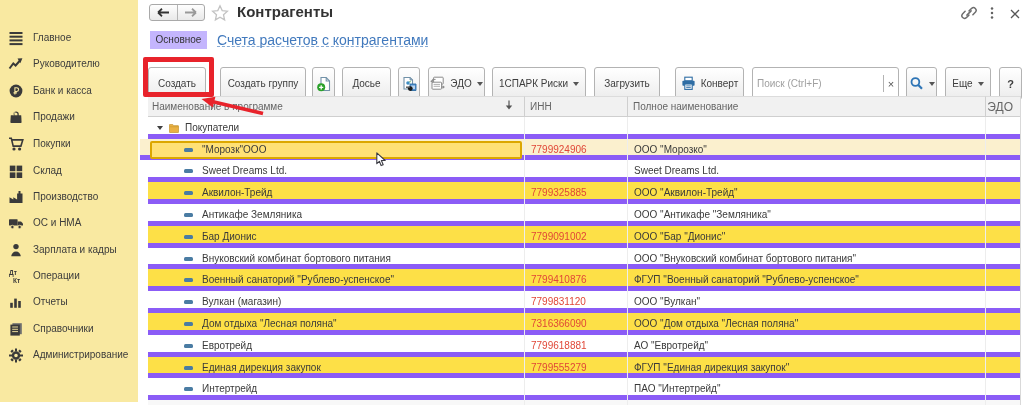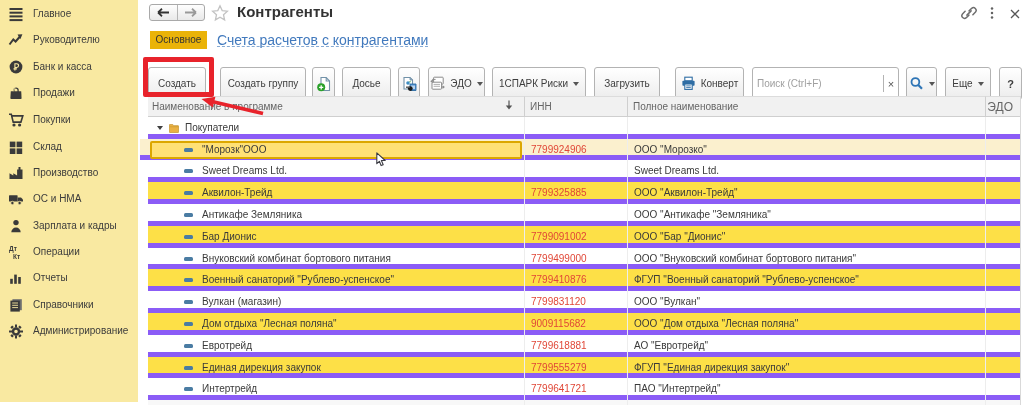--- a/index.html
+++ b/index.html
@@ -1,30 +1,30 @@
 <!DOCTYPE html>
 <html><head>
 <meta charset="utf-8">
 <style>
   * { margin:0; padding:0; box-sizing:border-box; }
   html,body { width:1024px; height:405px; overflow:hidden;
     font-family:"Liberation Sans", sans-serif; background:#fff; }
   #stage { position:relative; width:1024px; height:405px; background:#fff; }
   
   #sidebar { position:absolute; left:0; top:0; width:138px; background:#f9e9a1; height:402px; }
-  .sbi { position:absolute; left:8px; height:17px; display:flex; align-items:center; }
+  .sbi { position:absolute; left:8px; height:17px; display:flex; align-items:center;margin-top:24px; }
   .sbi svg { flex:0 0 16px; }
   .sbi span { margin-left:9px; font-size:10px; color:#3c3c3c; white-space:nowrap; }
   
   .navbtns { position:absolute; left:149px; top:4px; width:56px; height:17px;
     border:1px solid #a9a9a9; border-radius:3px; background:linear-gradient(#fefefe,#e9e9e9); }
   .navdiv { position:absolute; left:27px; top:0; width:1px; height:15px; background:#b5b5b5; }
   .title { position:absolute; left:237px; top:3px; font-size:15px; font-weight:bold; color:#333; }
   
-  .tab { position:absolute; left:150px; top:31px; width:57px; height:18px; background:#eab308;
+  .tab { position:absolute; left:150px; top:31px; width:57px; height:18px; background:#c4b5fd;
     font-size:10px; color:#333; text-align:center; line-height:18px; }
   .tablink { position:absolute; left:217px; top:34px; font-size:14px; color:#4179bd;
     border-bottom:1px dashed #86aad4; line-height:12px; }
   
   .btn { position:absolute; top:67px; height:33px; border:1px solid #b3b3b3; border-radius:3px;
     background:linear-gradient(#ffffff,#ececec); font-size:10px; color:#3d3d3d;
     display:flex; align-items:center; justify-content:center; white-space:nowrap; }
   .caret { display:inline-block; width:0; height:0; border-left:3.5px solid transparent;
     border-right:3.5px solid transparent; border-top:4px solid #555; margin-left:5px; }
   
@@ -298,57 +298,55 @@
     </div>
     <div class="row stripe" style="top:225.8px;">
       <div class="dash"></div>
       <div class="cell" style="left:54px;width:316px">Бар Дионис</div>
       <div class="cell inn" style="left:383px;width:96px">7799091002</div>
       <div class="cell" style="left:486px;width:350px">ООО "Бар "Дионис"</div>
     </div>
     <div class="row" style="top:247.6px;">
       <div class="dash"></div>
       <div class="cell" style="left:54px;width:316px">Внуковский комбинат бортового питания</div>
-      <div class="cell inn" style="left:383px;width:96px">7799499000</div>
       <div class="cell" style="left:486px;width:350px">ООО "Внуковский комбинат бортового питания"</div>
     </div>
     <div class="row stripe" style="top:269.4px;">
       <div class="dash"></div>
       <div class="cell" style="left:54px;width:316px">Военный санаторий "Рублево-успенское"</div>
       <div class="cell inn" style="left:383px;width:96px">7799410876</div>
       <div class="cell" style="left:486px;width:350px">ФГУП "Военный санаторий "Рублево-успенское"</div>
     </div>
     <div class="row" style="top:291.2px;">
       <div class="dash"></div>
       <div class="cell" style="left:54px;width:316px">Вулкан (магазин)</div>
       <div class="cell inn" style="left:383px;width:96px">7799831120</div>
       <div class="cell" style="left:486px;width:350px">ООО "Вулкан"</div>
     </div>
     <div class="row stripe" style="top:313.0px;">
       <div class="dash"></div>
       <div class="cell" style="left:54px;width:316px">Дом отдыха "Лесная поляна"</div>
-      <div class="cell inn" style="left:383px;width:96px">9009115682</div>
+      <div class="cell inn" style="left:383px;width:96px">7316366090</div>
       <div class="cell" style="left:486px;width:350px">ООО "Дом отдыха "Лесная поляна"</div>
     </div>
     <div class="row" style="top:334.8px;">
       <div class="dash"></div>
       <div class="cell" style="left:54px;width:316px">Евротрейд</div>
       <div class="cell inn" style="left:383px;width:96px">7799618881</div>
       <div class="cell" style="left:486px;width:350px">АО "Евротрейд"</div>
     </div>
     <div class="row stripe" style="top:356.6px;">
       <div class="dash"></div>
       <div class="cell" style="left:54px;width:316px">Единая дирекция закупок</div>
       <div class="cell inn" style="left:383px;width:96px">7799555279</div>
       <div class="cell" style="left:486px;width:350px">ФГУП "Единая дирекция закупок"</div>
     </div>
     <div class="row" style="top:378.4px;">
       <div class="dash"></div>
       <div class="cell" style="left:54px;width:316px">Интертрейд</div>
-      <div class="cell inn" style="left:383px;width:96px">7799641721</div>
       <div class="cell" style="left:486px;width:350px">ПАО "Интертрейд"</div>
     </div>
     <div style="position:absolute;left:148px;top:400.4px;width:872px;height:4.6px;background:#f8f8f8"></div>
     <div class="vline" style="left:524px"></div>
     <div class="vline" style="left:627px"></div>
     <div class="vline" style="left:985px"></div>
     <div style="position:absolute;left:1020px;top:96px;width:1px;height:309px;background:#d9d9d9"></div>
   </div>
   <div class="redrect"></div>
   <svg width="80" height="30" viewBox="0 0 80 30" style="position:absolute;left:195px;top:92px">

